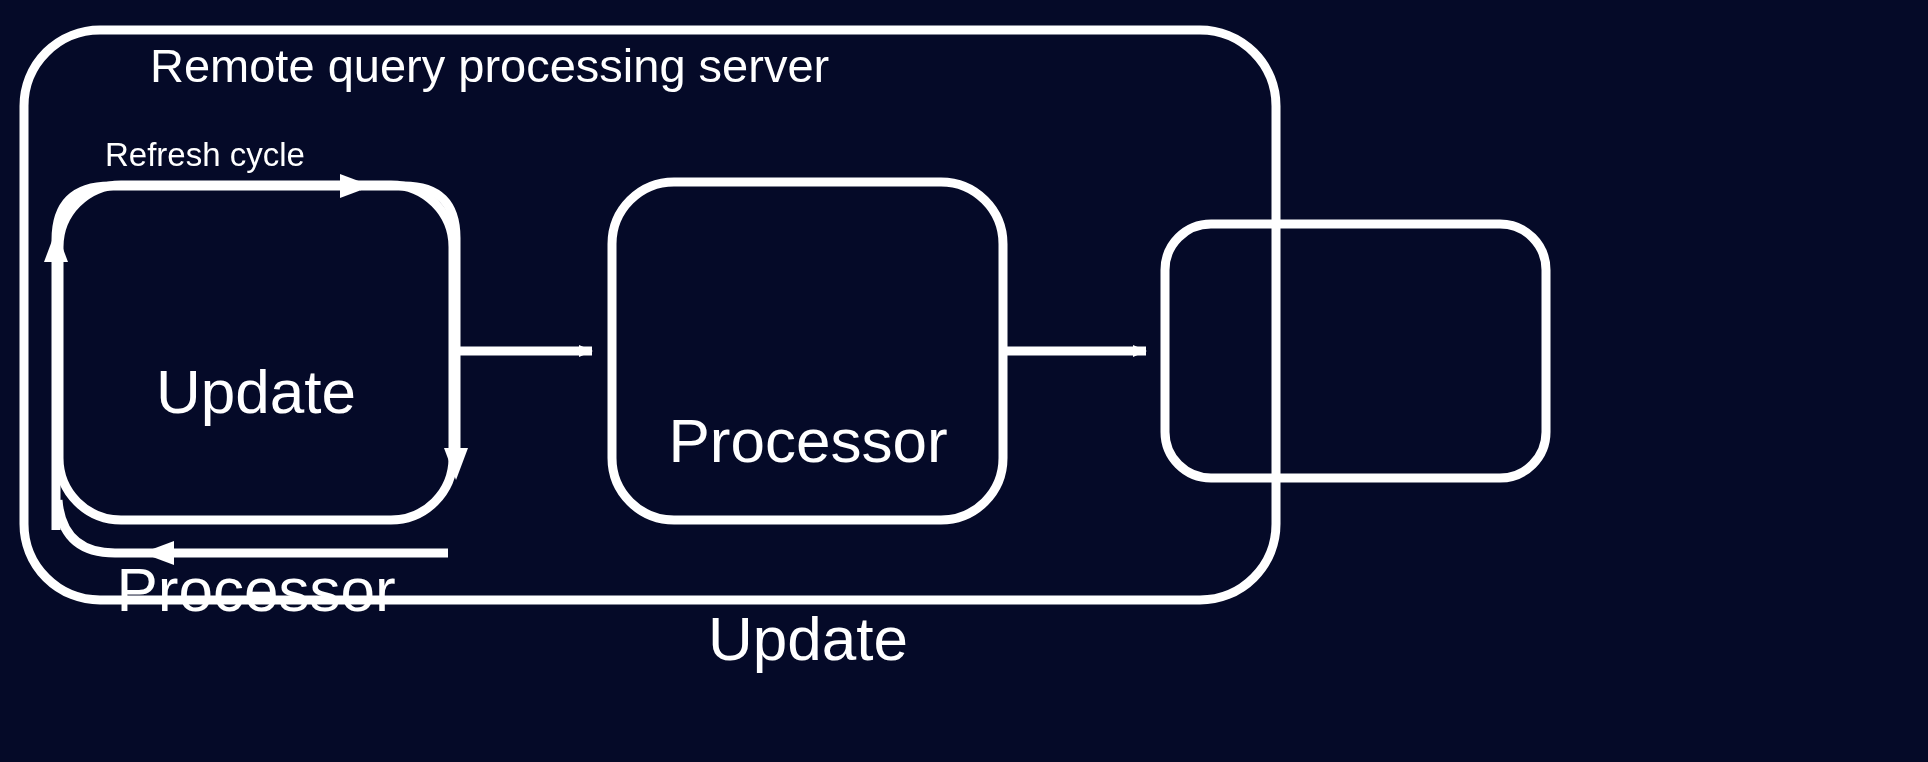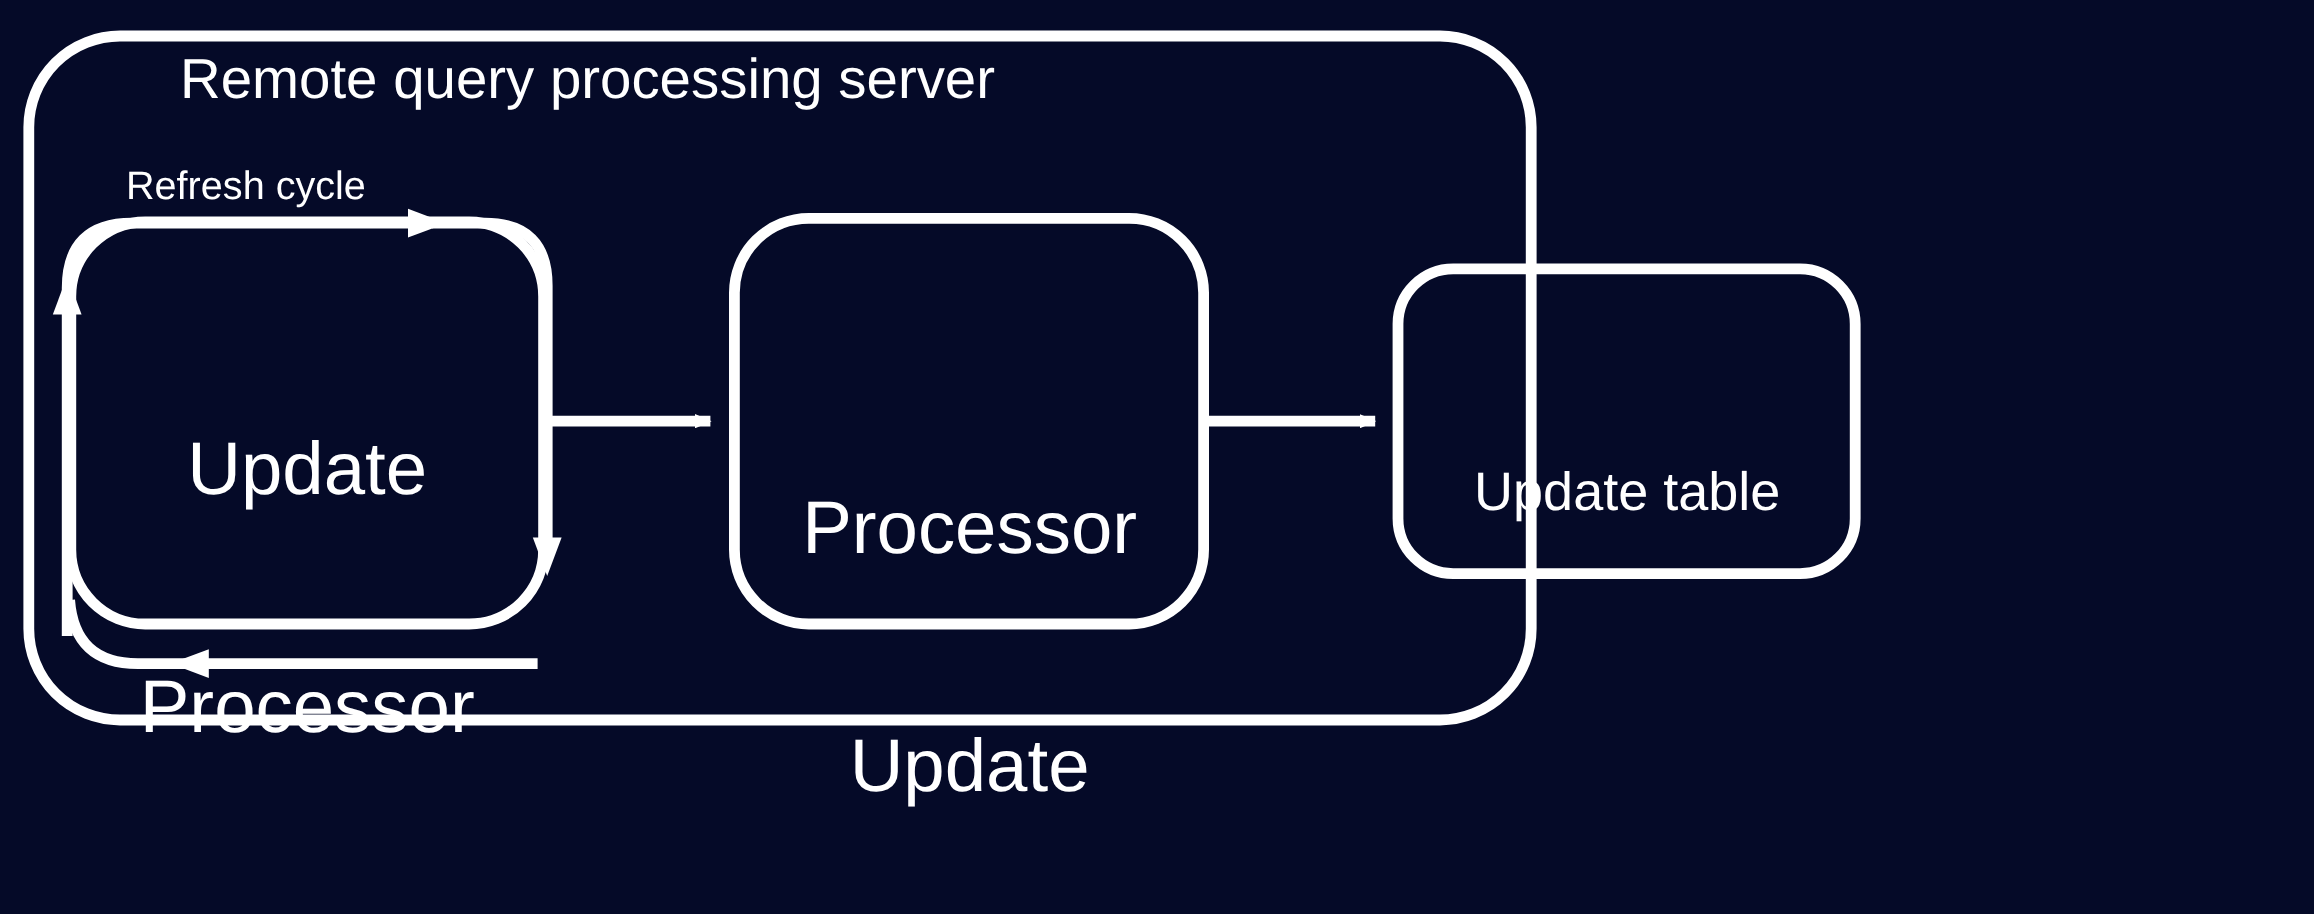--- a/index.html
+++ b/index.html
@@ -119,16 +119,15 @@
     <span class="tline">Update</span>
     <span class="tline">Processor</span>
   </div>
 
   <div class="lbl" id="vu-text">
     <span class="tline">Processor</span>
     <span class="tline">Update</span>
   </div>
 
   <div class="lbl" id="utc-text">
-    <span class="tline">Update table</span>
   </div>
 
 </div>
 
 </body></html>

